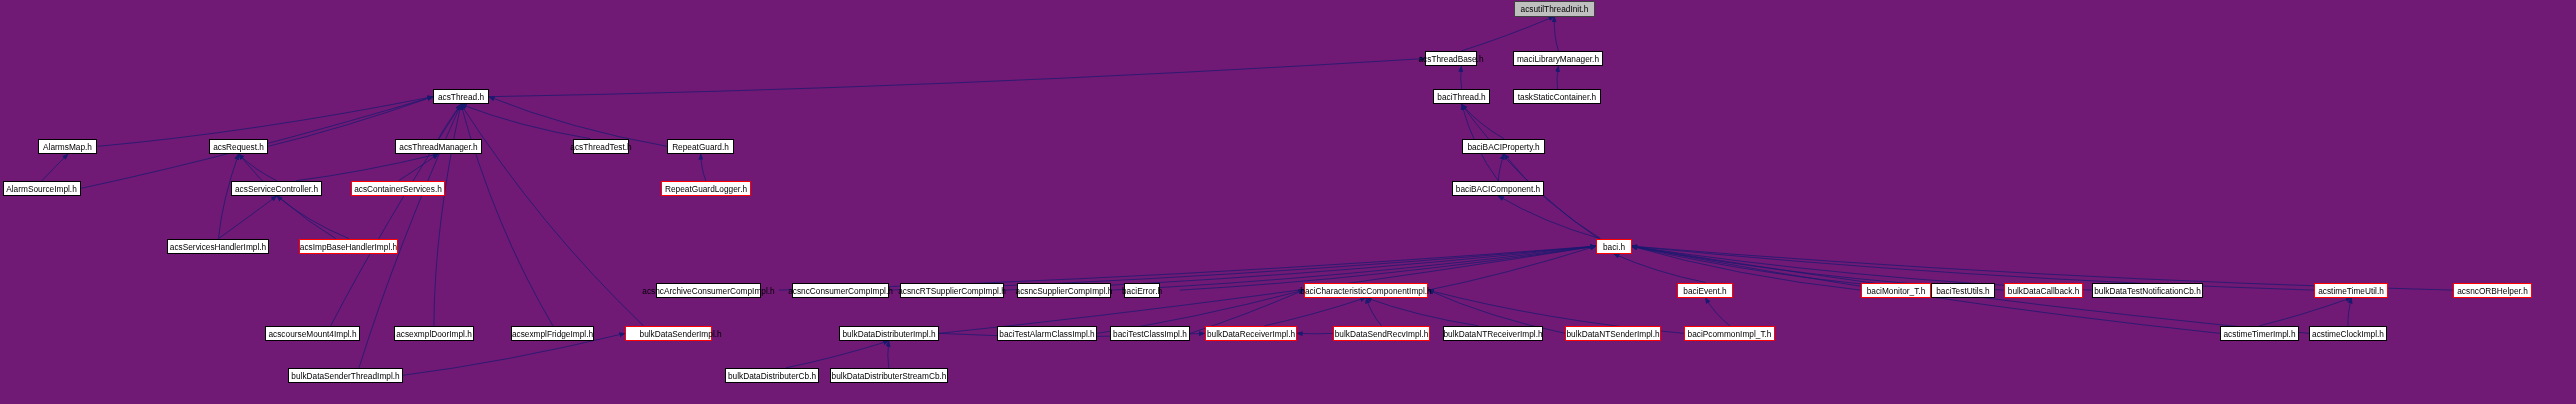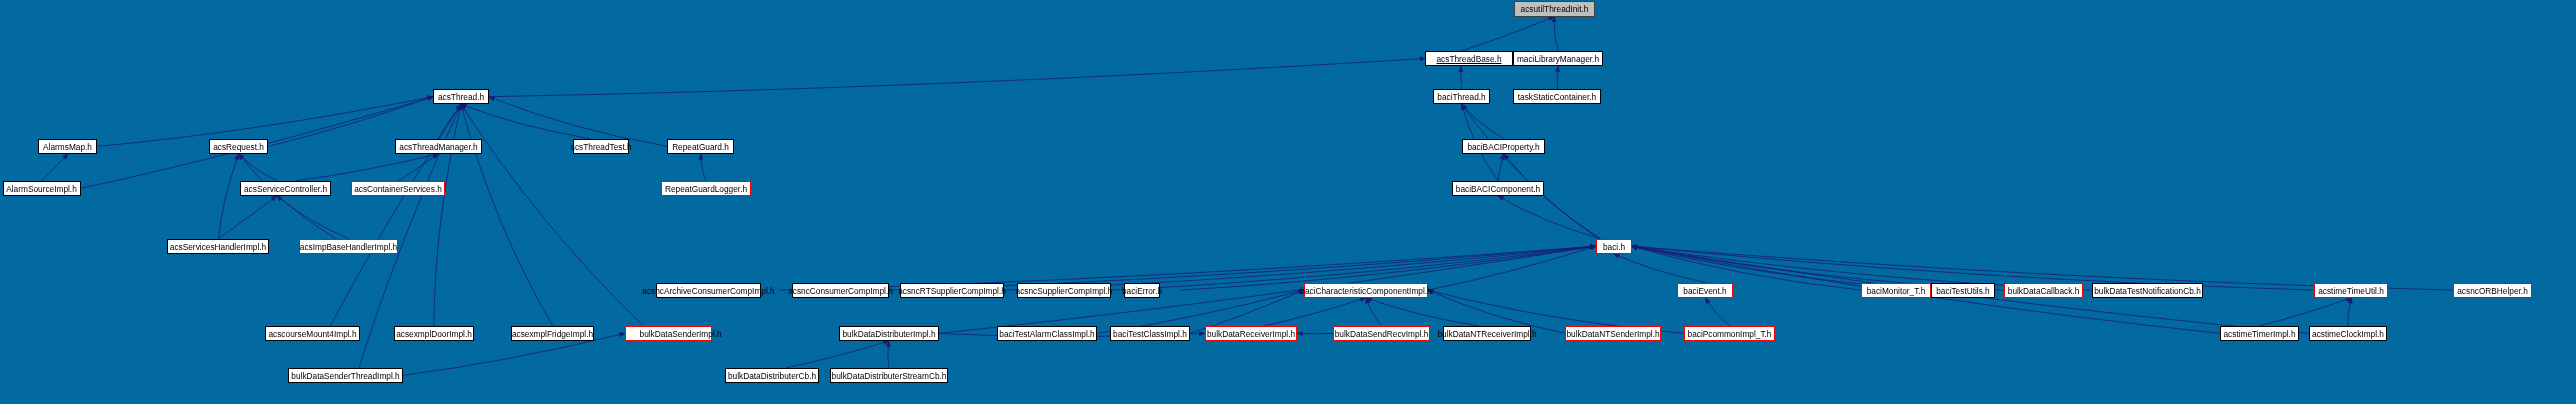--- a/index.html
+++ b/index.html
@@ -1,17 +1,17 @@
 <!DOCTYPE html>
 <html style="font-size:10.2px"><head>
 <meta charset="utf-8">
 <style>
   html,body{margin:0;padding:0;background:#ffffff;}
   body{font-family:"Liberation Sans","DejaVu Sans",sans-serif;}
-  #graph{position:relative;width:2576px;height:404px;background:#0369a1;overflow:hidden;}
+  #graph{position:relative;width:2576px;height:404px;background:#701a75;overflow:hidden;}
   #edges{position:absolute;left:0;top:0;width:2576px;height:404px;}
   .node{position:absolute;box-sizing:border-box;display:flex;align-items:center;
         justify-content:center;background:#ffffff;border:0.6px solid #000000;
         font-size:8.3px;color:#000000;white-space:nowrap;line-height:1;
         letter-spacing:0px;padding:0 3.8px;height:15.3px;}
   .node.red{border-color:#ff0000;}
   .node.root{background:#bfbfbf;border-color:#404040;}
 </style>
 </head>
 <body>
@@ -83,34 +83,34 @@
         <path d="M1235.02,578 Q1307.8916,563.557 1396.5,536"></path>
         <path d="M1396.5,578 Q1393.476,559.52 1396.5,536"></path>
         <path d="M3551,512 Q3615.747,496.2525 3695.5,468"></path>
         <path d="M3690,512 Q3689.417,492.7775 3695.5,468"></path>
         <path d="M3489,524 Q3006.1,472.5 2564,387"></path>
         <path d="M3629,524 Q3076.1,472.5 2564,387"></path>
       </g>
   </svg>
   <div id="nodes">
       <div class="node root" style="left: 1514px; top: 1.3px; width: 81px;">acsutilThreadInit.h</div>
-      <div class="node" style="left: 1425px; top: 51px; width: 88px; text-decoration: underline;">acsThreadBase.h</div>
+      <div class="node" style="left: 1425px; top: 51px; width: 52px;">acsThreadBase.h</div>
       <div class="node" style="left: 1513px; top: 51px; width: 90px;">maciLibraryManager.h</div>
       <div class="node" style="left: 1433px; top: 89px; width: 57px;">baciThread.h</div>
       <div class="node" style="left: 1513px; top: 89px; width: 88px;">taskStaticContainer.h</div>
       <div class="node" style="left: 1462px; top: 139px; width: 83px;">baciBACIProperty.h</div>
       <div class="node" style="left: 1452px; top: 181px; width: 92px;">baciBACIComponent.h</div>
       <div class="node" style="left: 433px; top: 89px; width: 56px;">acsThread.h</div>
       <div class="node" style="left: 38px; top: 139px; width: 59px;">AlarmsMap.h</div>
       <div class="node" style="left: 2.5px; top: 181px; width: 78px;">AlarmSourceImpl.h</div>
       <div class="node" style="left: 209px; top: 139px; width: 59px;">acsRequest.h</div>
       <div class="node" style="left: 395px; top: 139px; width: 87px;">acsThreadManager.h</div>
       <div class="node" style="left: 573px; top: 139px; width: 56px;">acsThreadTest.h</div>
       <div class="node" style="left: 667px; top: 139px; width: 67px;">RepeatGuard.h</div>
-      <div class="node" style="left: 231px; top: 181px; width: 91px; margin-left: 9px;">acsServiceController.h</div>
+      <div class="node" style="left: 231px; top: 181px; width: 91px;">acsServiceController.h</div>
       <div class="node red" style="left: 351px; top: 181px; width: 94px;">acsContainerServices.h</div>
       <div class="node red" style="left: 661px; top: 181px; width: 90px;">RepeatGuardLogger.h</div>
       <div class="node" style="left: 167px; top: 239px; width: 102px;">acsServicesHandlerImpl.h</div>
       <div class="node red" style="left: 299px; top: 239px; width: 99px;">acsImpBaseHandlerImpl.h</div>
       <div class="node red" style="left: 1596px; top: 239px; width: 36px;">baci.h</div>
       <div class="node" style="left: 656px; top: 283px; width: 105px;">acsncArchiveConsumerCompImpl.h</div>
       <div class="node" style="left: 792px; top: 283px; width: 97px;">acsncConsumerCompImpl.h</div>
       <div class="node" style="left: 900px; top: 283px; width: 104px;">acsncRTSupplierCompImpl.h</div>
       <div class="node" style="left: 1017px; top: 283px; width: 94px;">acsncSupplierCompImpl.h</div>
       <div class="node" style="left: 1124px; top: 283px; width: 36px;">baciError.h</div>
@@ -124,21 +124,21 @@
       <div class="node red" style="left: 2453px; top: 283px; width: 79px;">acsncORBHelper.h</div>
       <div class="node" style="left: 265px; top: 326px; width: 95px;">acscourseMount4Impl.h</div>
       <div class="node" style="left: 394px; top: 326px; width: 80px;">acsexmplDoorImpl.h</div>
       <div class="node" style="left: 511px; top: 326px; width: 83px;">acsexmplFridgeImpl.h</div>
       <div class="node red" style="left: 625px; top: 326px; width: 87px; padding-left: 28px;">bulkDataSenderImpl.h</div>
       <div class="node" style="left: 839px; top: 326px; width: 100px;">bulkDataDistributerImpl.h</div>
       <div class="node" style="left: 997px; top: 326px; width: 100px;">baciTestAlarmClassImpl.h</div>
       <div class="node" style="left: 1110px; top: 326px; width: 80px;">baciTestClassImpl.h</div>
       <div class="node red" style="left: 1205px; top: 326px; width: 92px;">bulkDataReceiverImpl.h</div>
       <div class="node red" style="left: 1333px; top: 326px; width: 97px;">bulkDataSendRecvImpl.h</div>
-      <div class="node" style="left: 1443px; top: 326px; width: 88px;">bulkDataNTReceiverImpl.h</div>
+      <div class="node" style="left: 1443px; top: 326px; width: 100px;">bulkDataNTReceiverImpl.h</div>
       <div class="node red" style="left: 1565px; top: 326px; width: 96px;">bulkDataNTSenderImpl.h</div>
       <div class="node red" style="left: 1684px; top: 326px; width: 91px;">baciPcommonImpl_T.h</div>
       <div class="node" style="left: 2220px; top: 326px; width: 79px;">acstimeTimerImpl.h</div>
       <div class="node" style="left: 2309px; top: 326px; width: 78px;">acstimeClockImpl.h</div>
       <div class="node" style="left: 288px; top: 368px; width: 115px;">bulkDataSenderThreadImpl.h</div>
       <div class="node" style="left: 725px; top: 368px; width: 94px;">bulkDataDistributerCb.h</div>
       <div class="node" style="left: 830px; top: 368px; width: 118px;">bulkDataDistributerStreamCb.h</div>
     </div>
 </div>
 

